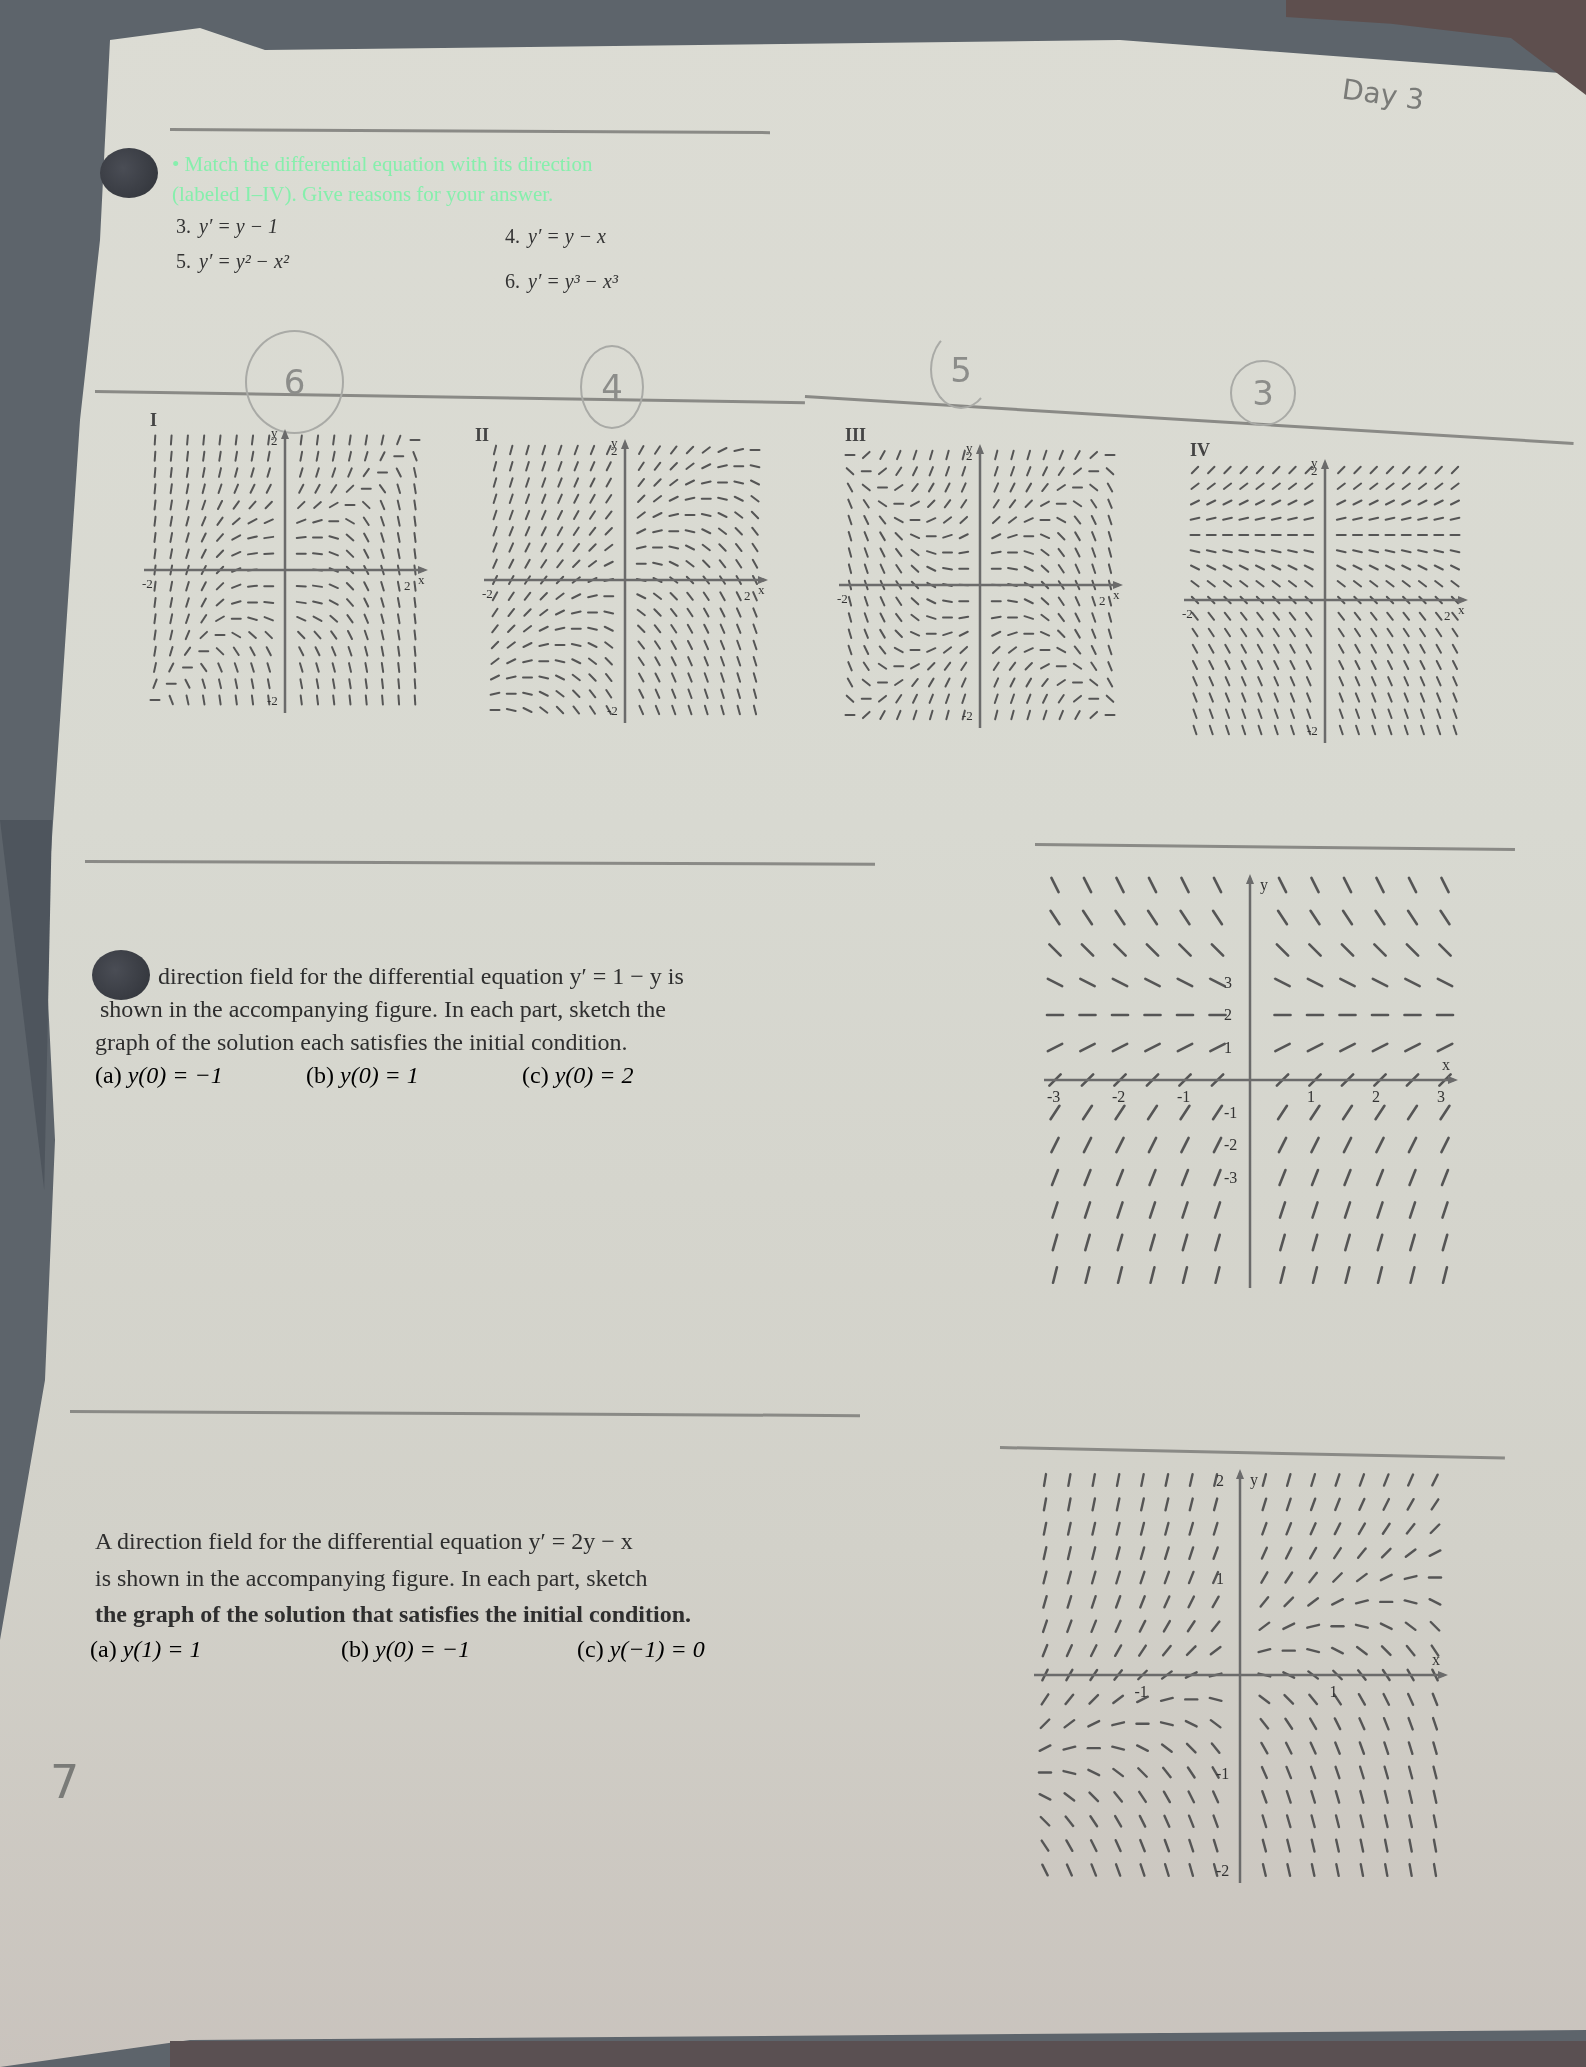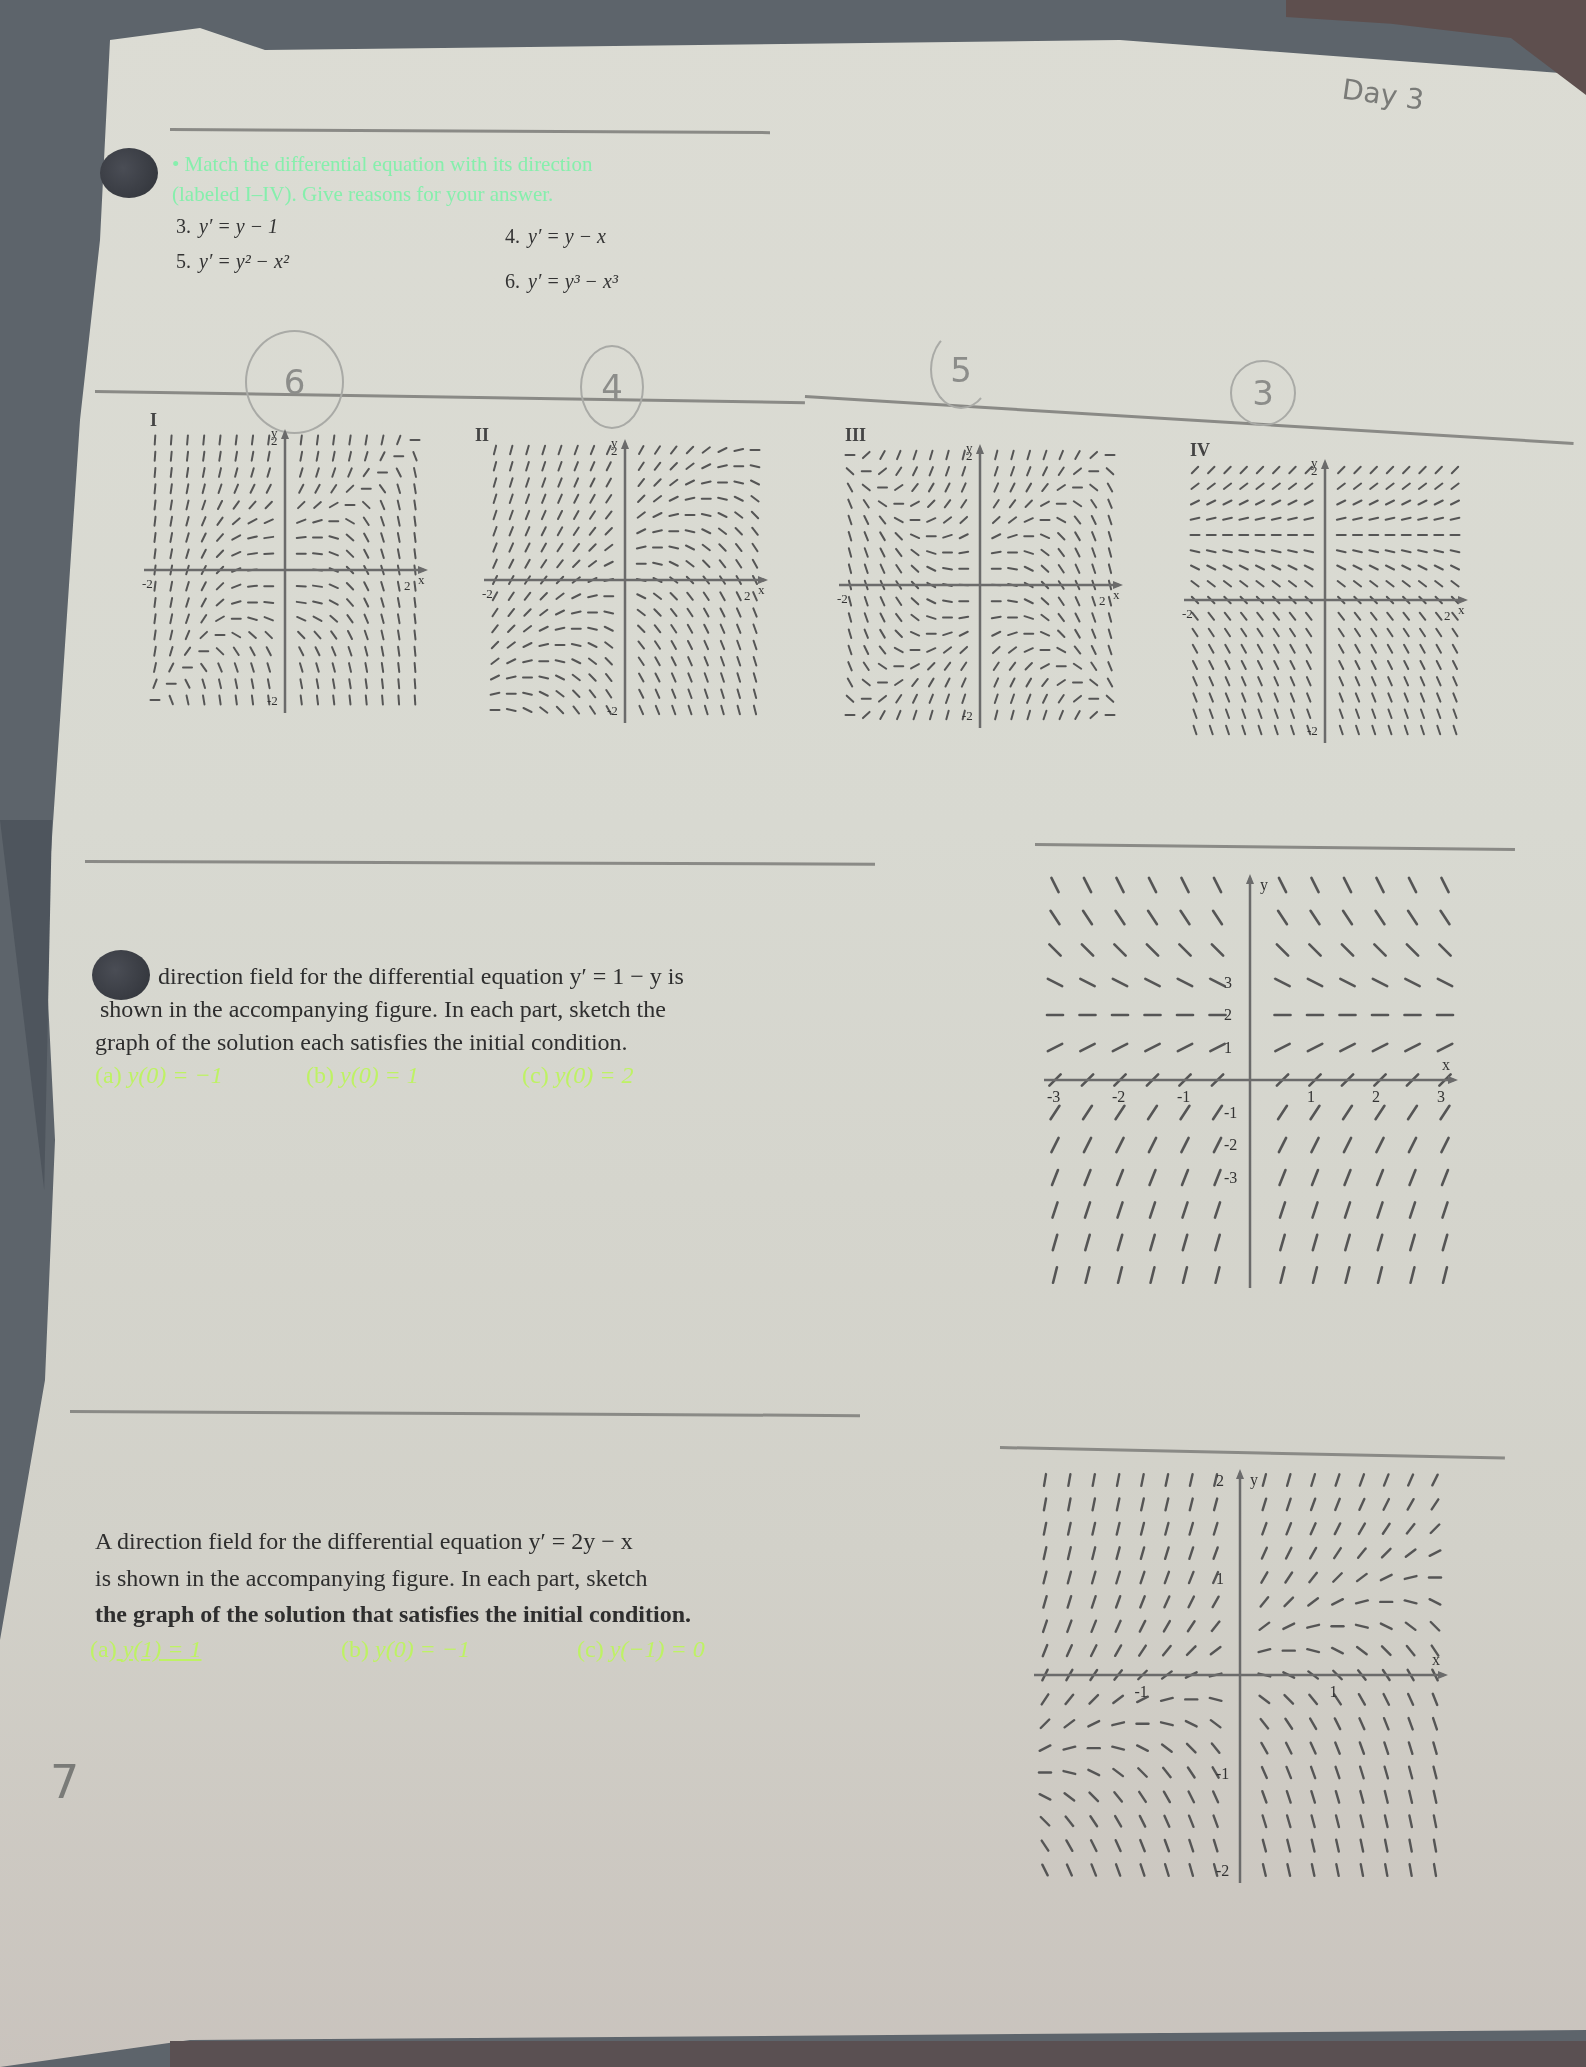--- a/index.html
+++ b/index.html
@@ -38,21 +38,21 @@
   .eq .num { font-style: normal; margin-right: 8px; }
   .hand { position: absolute; font-family: "DejaVu Sans", sans-serif; color: #7a7b78; }
   .circle-mark {
     position: absolute; border: 2px solid #a9aaa6; border-radius: 50%;
     display: flex; align-items: center; justify-content: center;
     font-family: "DejaVu Sans", sans-serif; color: #8c8d8a; font-size: 34px;
   }
   .field-label { position: absolute; font-size: 18px; font-weight: bold; color: #444; }
   .field { position: absolute; }
   .problem-text { font-size: 24px; line-height: 32px; color: #2e2e2e; }
-  .parts { font-size: 24px; color: #bef264; }
+  .parts { font-size: 24px; color: #000000; }
   .parts span { display: inline-block; }
   svg text { font-family: "Liberation Serif", serif; fill: #333; }
 </style>
 </head>
 <body>
 
 <div class="paper"></div>
 <div class="dark-corner"></div>
 <div class="dark-left-wedge"></div>
 <div class="dark-bottom"></div>
@@ -1438,21 +1438,21 @@
     <text x="397" y="232" font-size="16">3</text>
   </svg>
 
 <div class="rule" style="left:70px; top:1410px; width:790px; transform:rotate(0.3deg);"></div>
 <div class="rule" style="left:1000px; top:1446px; width:505px; transform:rotate(1.2deg);"></div>
 
 <div class="txt problem-text" style="left:95px; top:1525px;">A direction field for the differential equation y′ = 2y − x</div>
 <div class="txt problem-text" style="left:95px; top:1562px;">is shown in the accompanying figure. In each part, sketch</div>
 <div class="txt problem-text" style="left:95px; top:1598px;font-weight:bold;">the graph of the solution that satisfies the initial condition.</div>
 <div class="txt parts" style="left:90px; top:1636px;">
-  <span style="width:245px;text-decoration:underline;"><span>(a)</span> <i>y(1) = 1</i></span>
+  <span style="width:245px;"><span>(a)</span> <i>y(1) = 1</i></span>
   <span style="width:230px;"><span>(b)</span> <i>y(0) = −1</i></span>
   <span><span>(c)</span> <i>y(−1) = 0</i></span>
 </div>
 
 <div class="hand" style="left:50px; top:1755px; font-size:46px;">7</div>
 
 <svg class="field" style="left:1030px; top:1465px;" width="420" height="420">
     <g stroke="#555" stroke-width="2.4" stroke-linecap="round">
       <line x1="12.316718427000252" y1="399.6334368540005" x2="17.683281572999746" y2="410.3665631459995"></line>
       <line x1="11.671798822648626" y1="375.6326982339729" x2="18.328201177351374" y2="385.6173017660271"></line>

